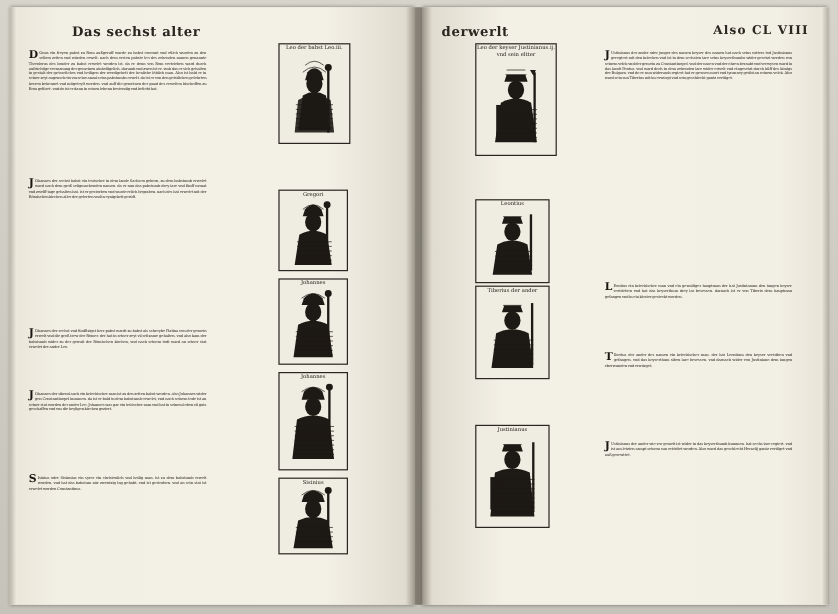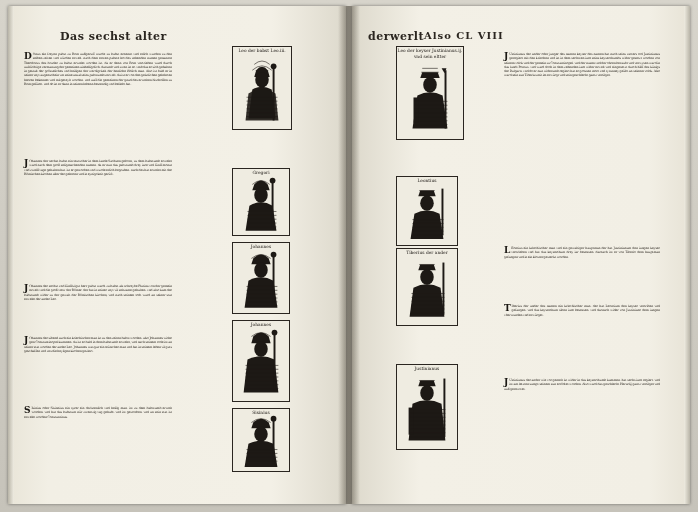--- a/index.html
+++ b/index.html
@@ -17,27 +17,27 @@
         box-shadow:0 0 3px rgba(0,0,0,.45);}
   .page.left{left:0;width:338px;
         background:linear-gradient(90deg,#e9e5d8 0%,#f2efe5 12%,#f3f0e6 78%,#ddd9cc 100%);}
   .page.right{left:344px;width:338px;
         background:linear-gradient(90deg,#ddd9cc 0%,#f3f0e6 20%,#f2efe5 88%,#e7e3d6 100%);}
   .gutter{position:absolute;left:330px;top:0;width:22px;height:498px;
         background:linear-gradient(90deg,rgba(90,84,70,.0),rgba(70,64,52,.55) 45%,rgba(70,64,52,.55) 55%,rgba(90,84,70,0));}
   .edge-l{position:absolute;left:0;top:0;width:6px;height:498px;background:linear-gradient(90deg,#b9b5a8,#efece1);}
   .edge-r{position:absolute;right:0;top:0;width:6px;height:498px;background:linear-gradient(270deg,#b9b5a8,#efece1);}
 
-  .content{position:absolute;inset:0;padding:14px 16px;box-sizing:border-box;margin-top:10px;}
+  .content{position:absolute;inset:0;padding:14px 16px;box-sizing:border-box;}
 
   
   .runhead{font-family:"DejaVu Serif", serif;font-weight:bold;
      font-size:11px;letter-spacing:.5px;color:#2b2620;}
   .runhead.l{margin-left:36px;}
-  .runhead.r{display:flex;}
+  .runhead.r{display:flex;justify-content:space-between;}
   .folio{font-size:10px;letter-spacing:1px;}
 
   
   .col{position:absolute;}
   .txtblock{font-size:3.1px;line-height:4.3px;color:#241f19;text-align:justify;
      font-family:"DejaVu Serif", serif;word-spacing:-0.3px;letter-spacing:-0.1px;
      -webkit-font-smoothing:none;}
   .txtblock p{margin:0 0 3px 0;}
   .txtblock .initial{float:left;font-weight:bold;font-size:9px;line-height:8px;
      margin:0 1px 0 0;color:#1a1713;}

